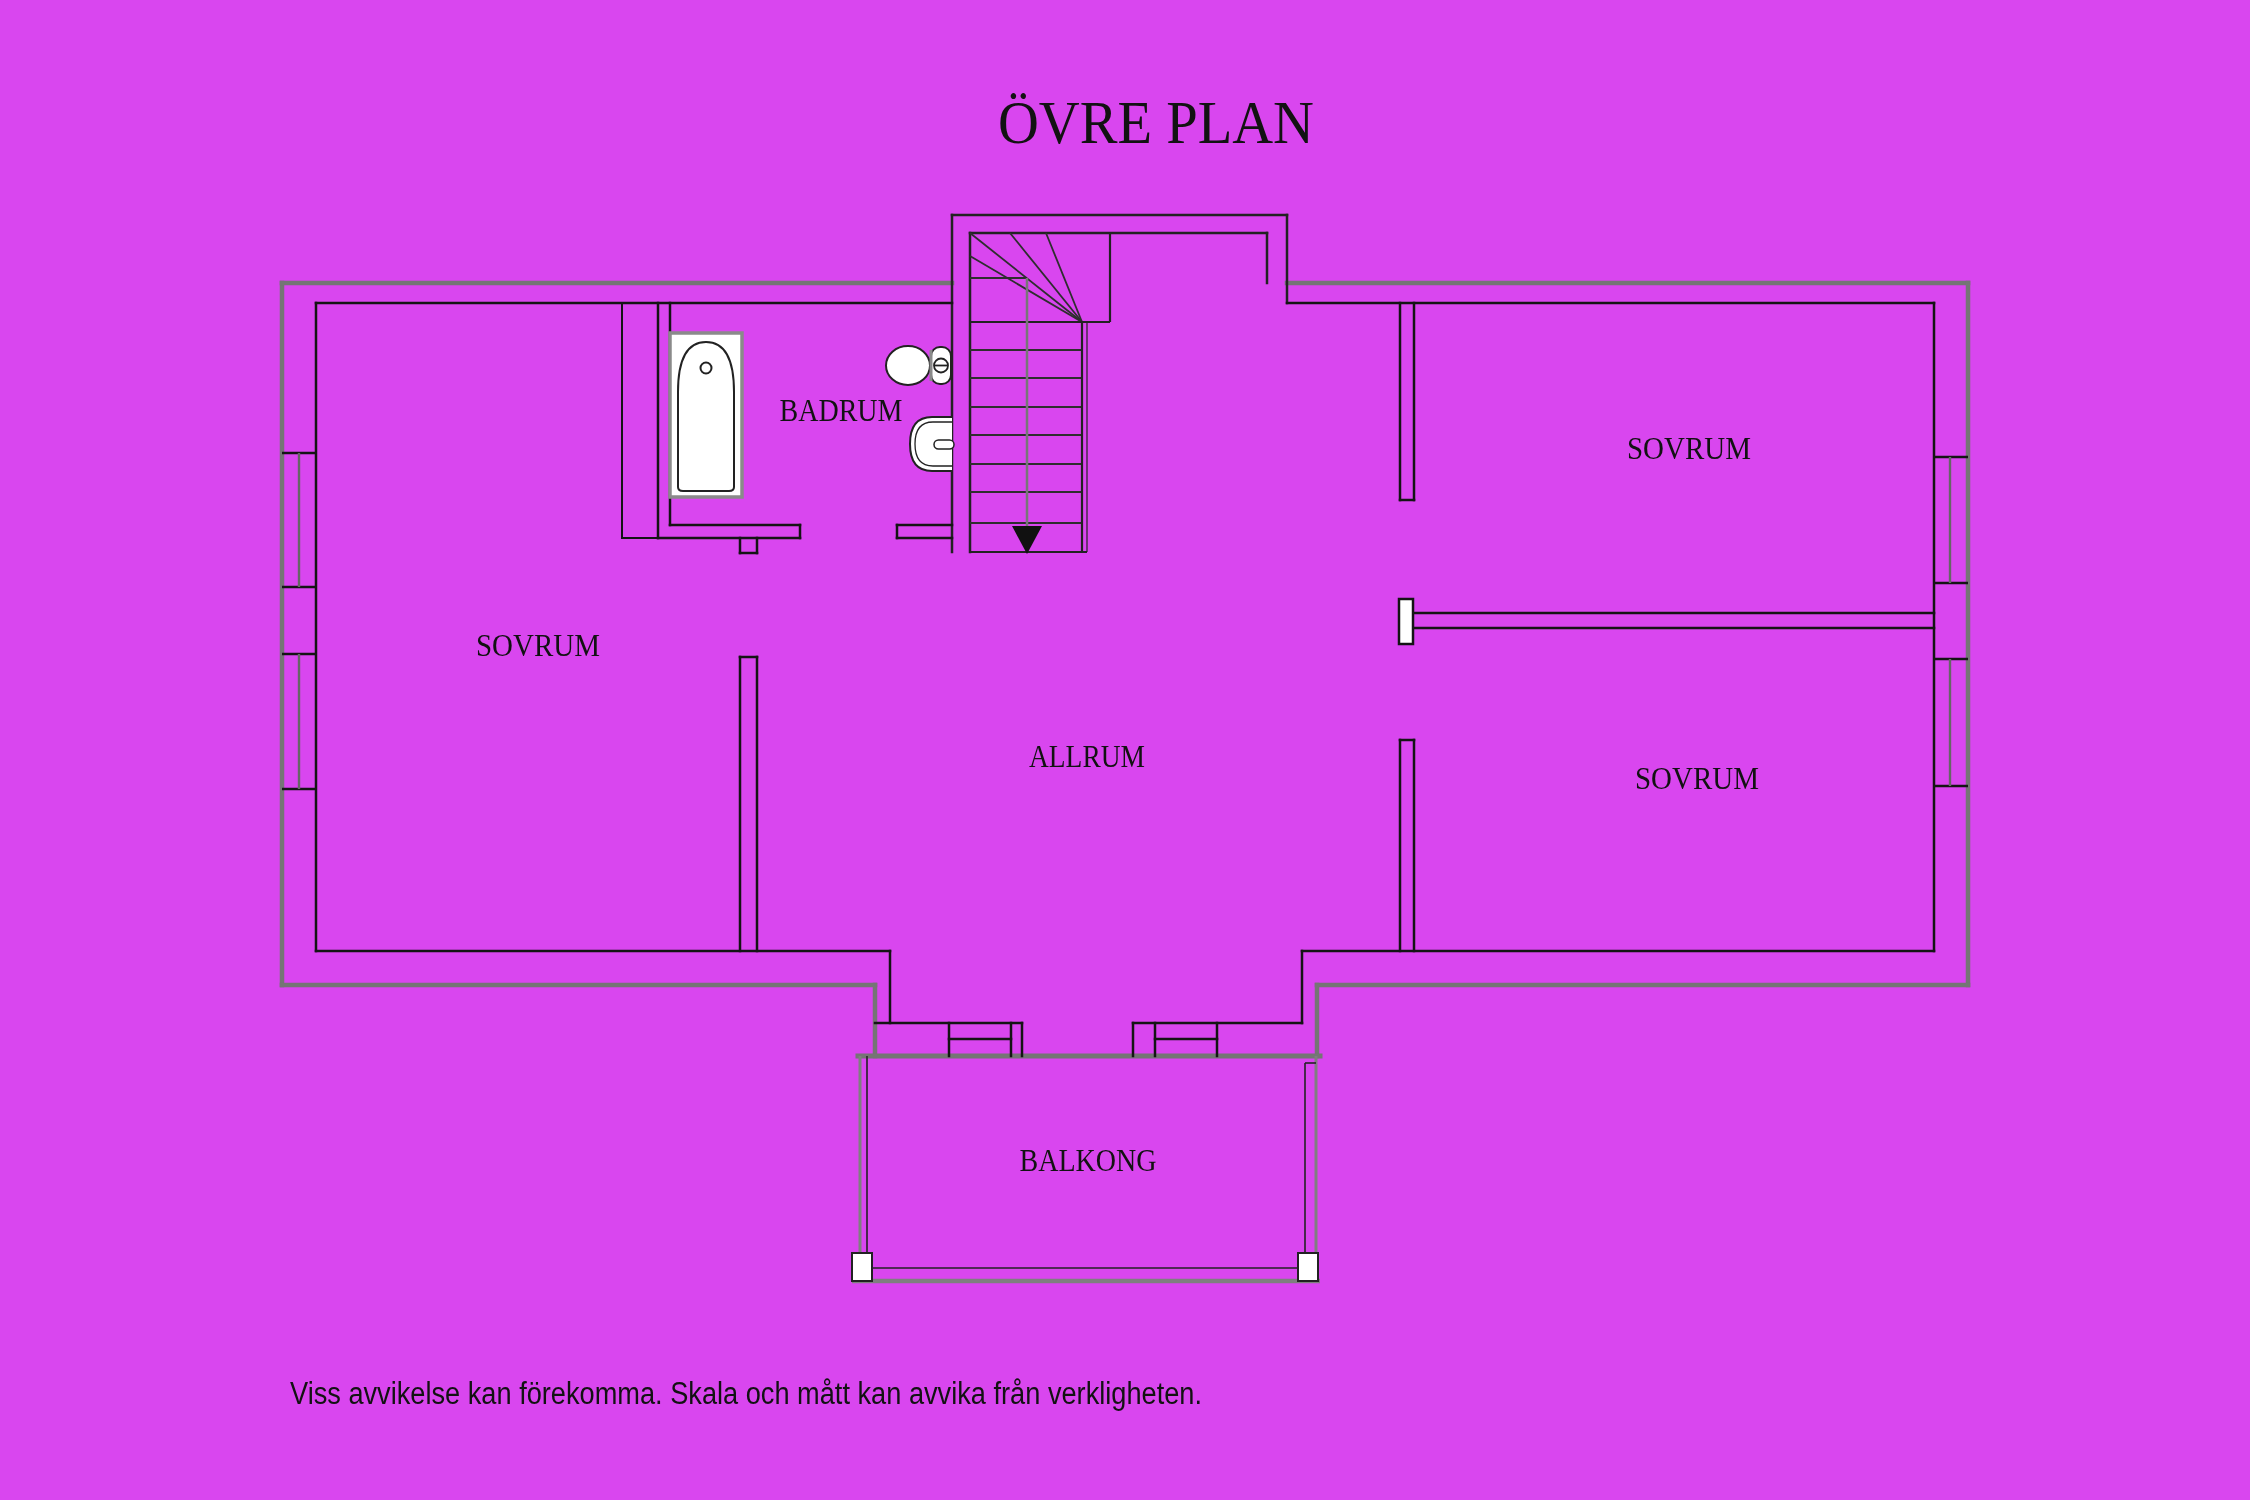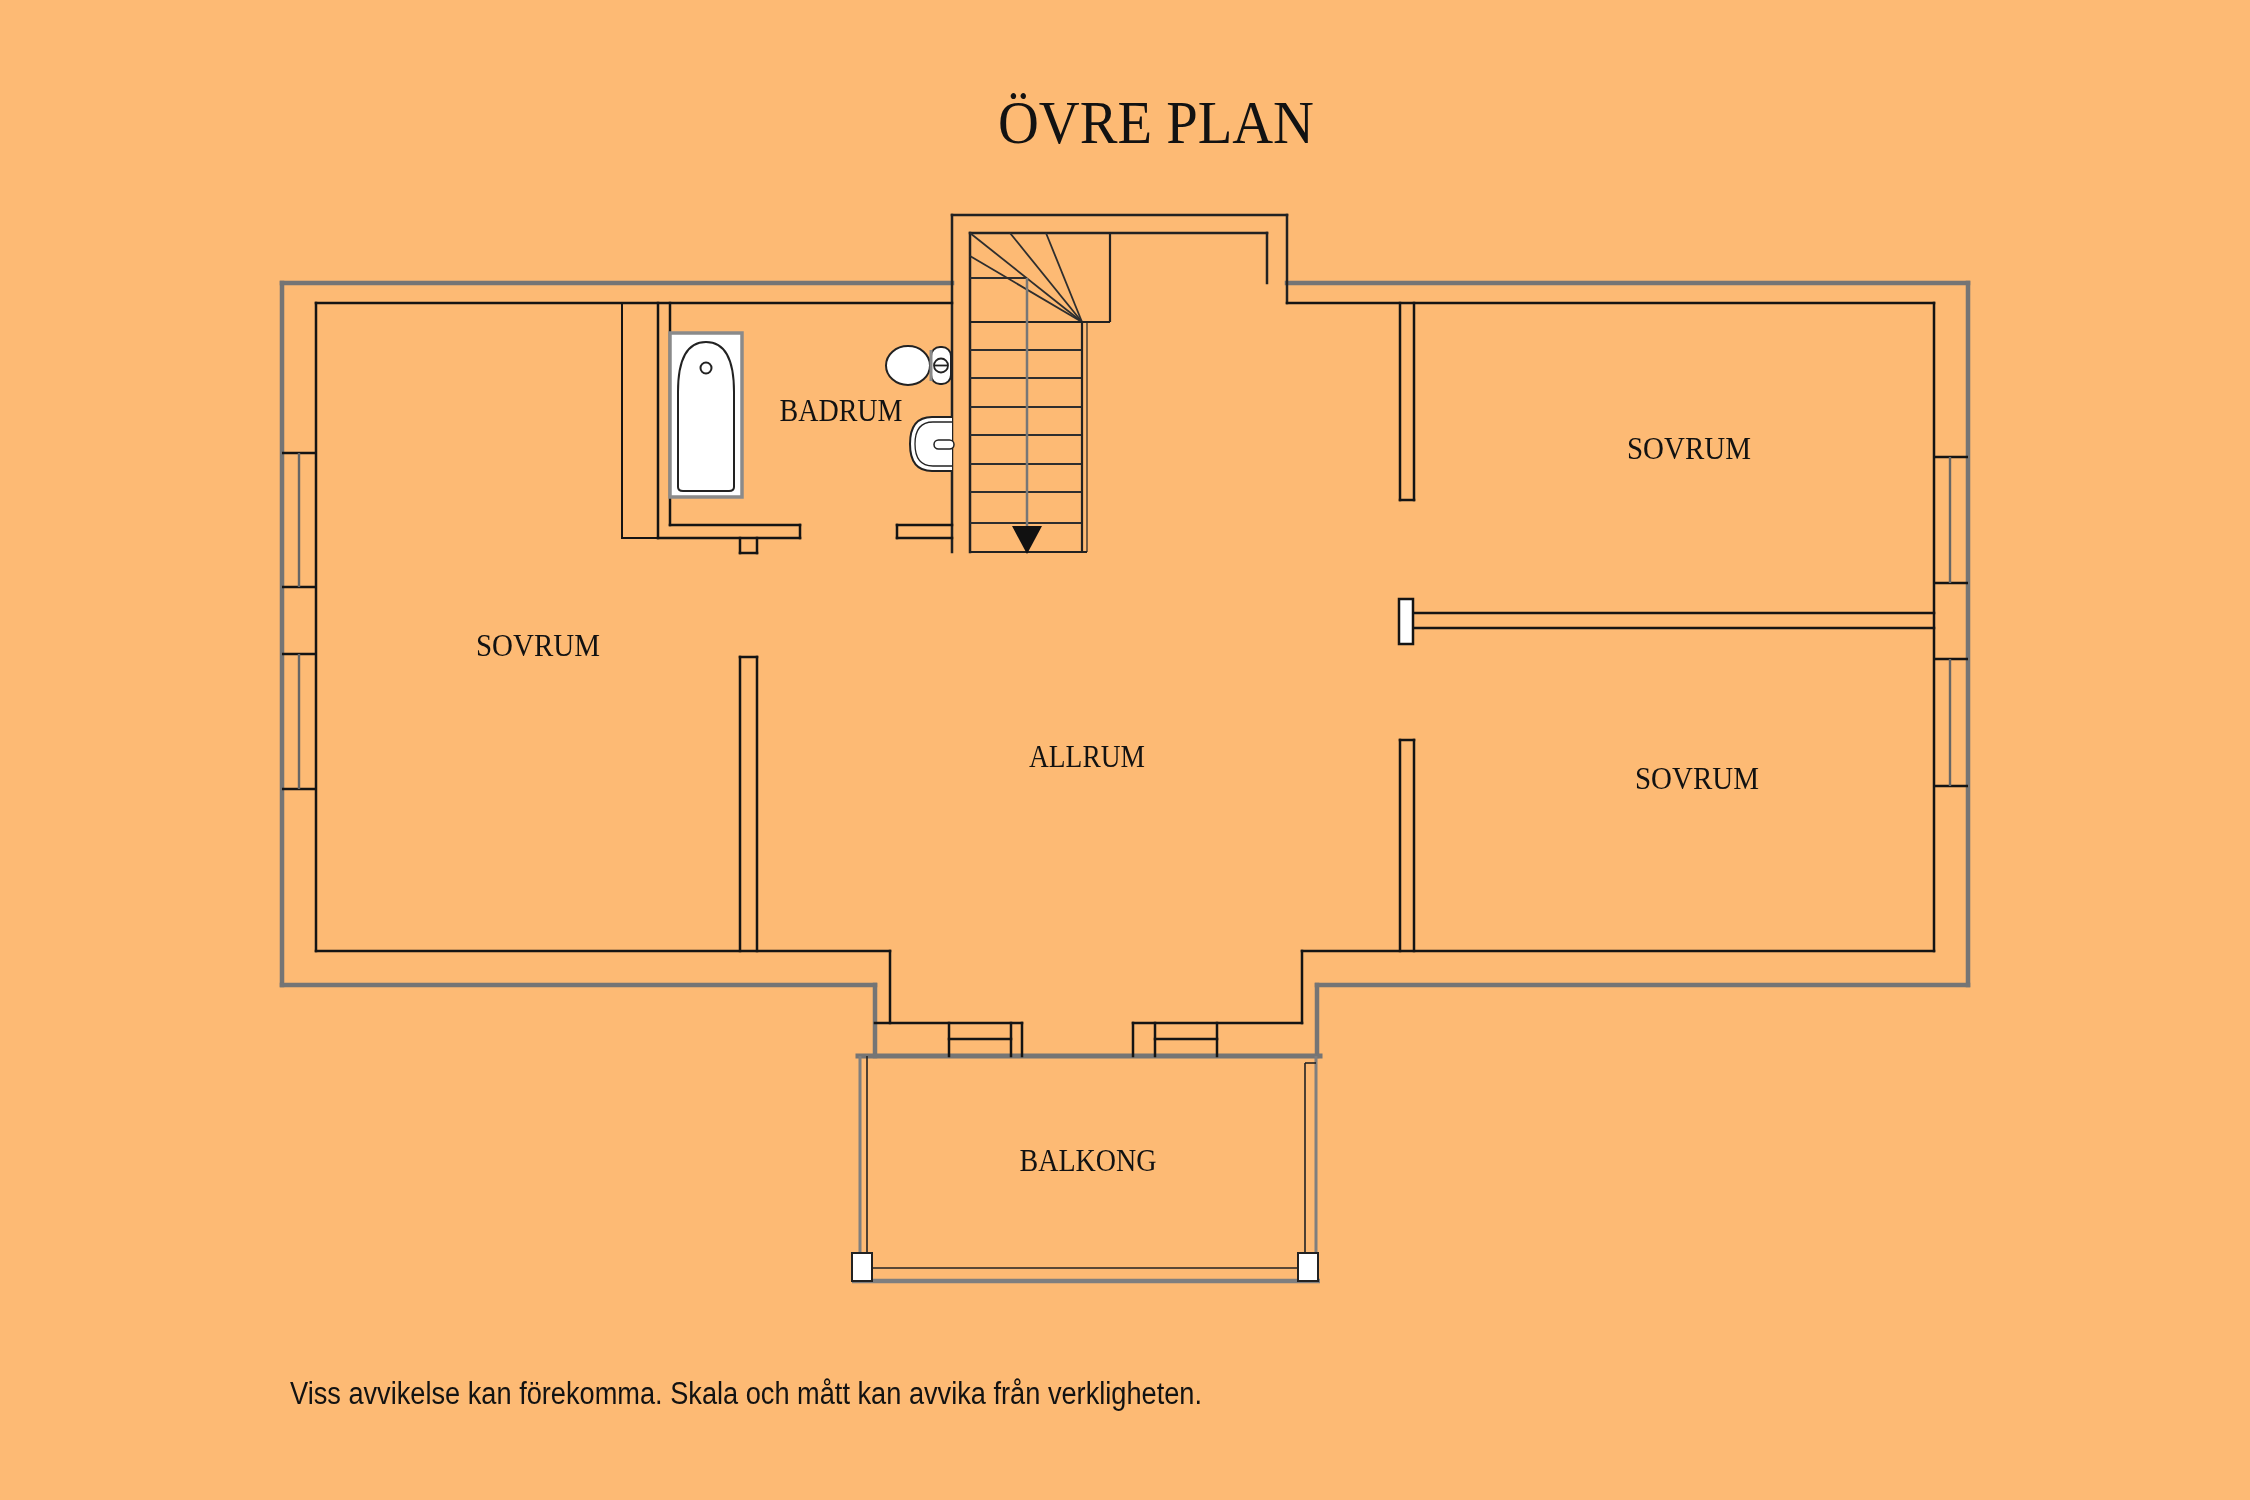--- a/index.html
+++ b/index.html
@@ -1,17 +1,17 @@
 <!DOCTYPE html>
 <html><head>
 <meta charset="utf-8">
 <style>
   html,body{margin:0;padding:0;background:#fff;}
   .stage{
-    width:2250px;height:1500px;background:#fdba74;position:relative;
+    width:2250px;height:1500px;background:#d946ef;position:relative;
     font-family:"Liberation Serif","DejaVu Serif",serif;
   }
   svg{display:block;}
   text{fill:#121212;}
   .title-text{font-size:62px;font-family:"Liberation Serif","DejaVu Serif",serif;}
   .room-text{font-size:32px;font-family:"Liberation Serif","DejaVu Serif",serif;}
   .footer-text{font-size:31px;font-family:"Liberation Sans","DejaVu Sans",sans-serif;}
 </style>
 </head>
 <body>

